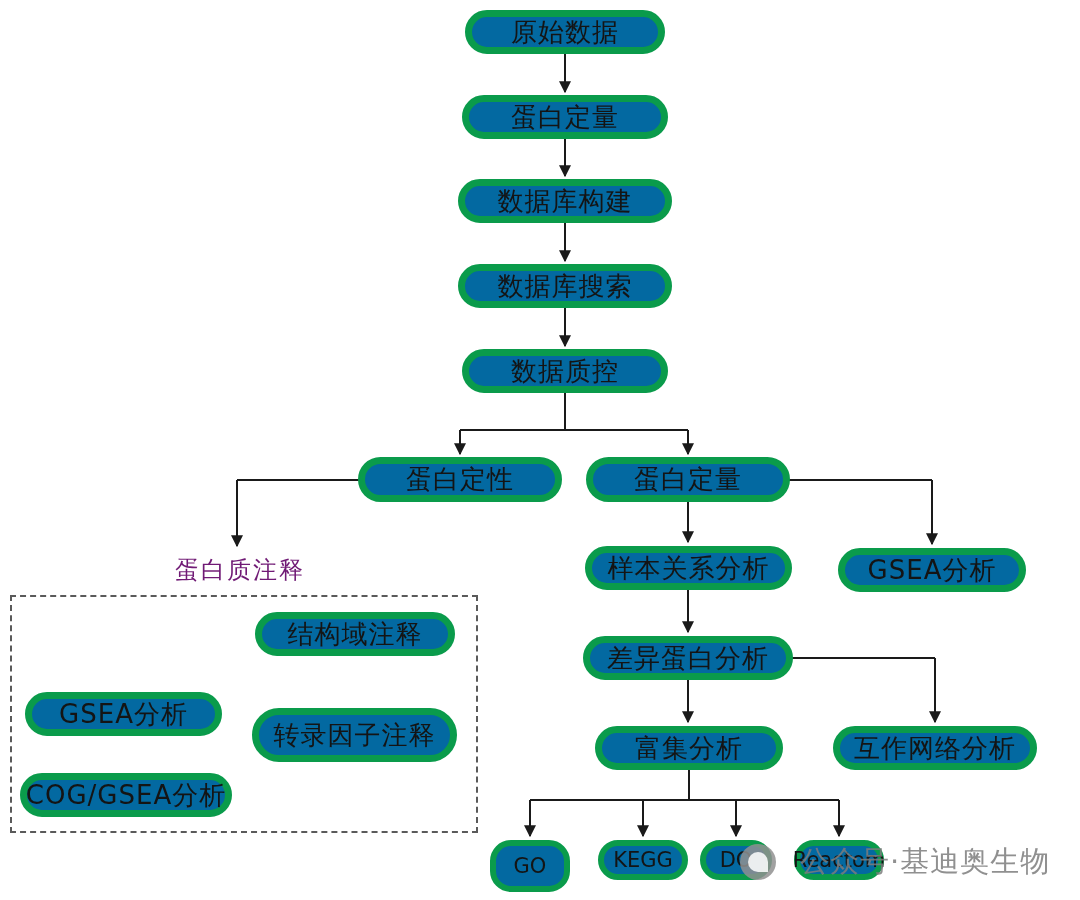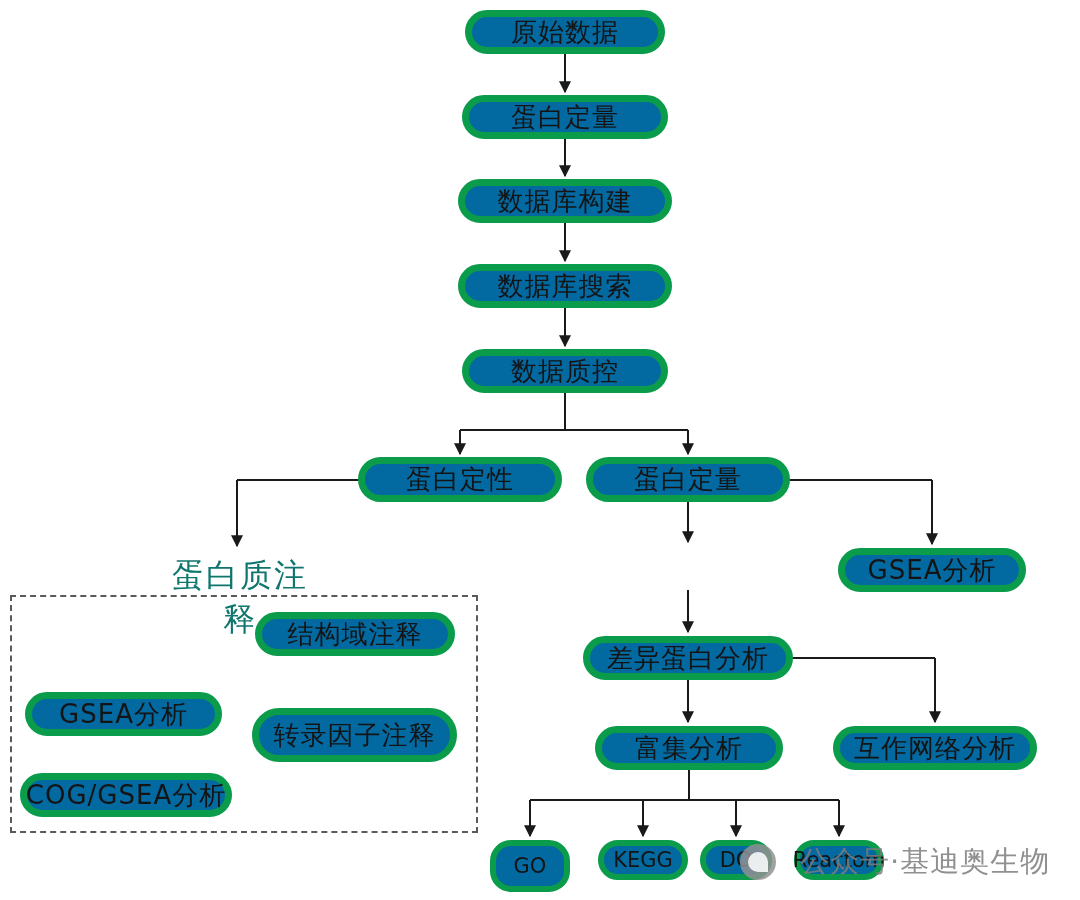--- a/index.html
+++ b/index.html
@@ -11,21 +11,21 @@
     position:absolute; z-index:2;
     background:#0369a1;
     border:7px solid #0a9b4b;
     border-radius:28px;
     display:flex; align-items:center; justify-content:center;
     font-size:26px; font-weight:400; color:#141414;
     white-space:nowrap; letter-spacing:1px;
   }
   .node.small { border-width:6px; border-radius:21px; font-size:21px; letter-spacing:0; }
   .group-box { position:absolute; z-index:0; border:2px dashed #5a5a5a; background:transparent; }
-  .group-label { position:absolute; z-index:2; font-size:32px; color:#0f766e; text-align:center; letter-spacing:2px; }
+  .group-label { position:absolute; z-index:2; font-size:24px; color:#701a75; text-align:center; letter-spacing:2px; }
   .watermark {
     position:absolute; z-index:6;
     display:flex; align-items:center; gap:24px;
     color:rgba(125,125,125,0.85); font-size:29px; letter-spacing:1px;
   }
   .watermark .logo {
     width:36px; height:36px; border-radius:50%;
     background:rgba(145,145,145,0.85); position:relative; flex:0 0 auto;
   }
   .watermark .logo::after {
@@ -79,20 +79,21 @@
   <div class="node" style="left:462px; top:349px; width:206px; height:44px;">数据质控</div>
 
   <div class="node" style="left:358px; top:457px; width:204px; height:45px;">蛋白定性</div>
   <div class="node" style="left:586px; top:457px; width:204px; height:45px;">蛋白定量</div>
 
   <div class="node" style="left:255px; top:612px; width:200px; height:44px;">结构域注释</div>
   <div class="node" style="left:25px;  top:692px; width:197px; height:44px;">GSEA分析</div>
   <div class="node" style="left:252px; top:708px; width:205px; height:54px;">转录因子注释</div>
   <div class="node" style="left:20px;  top:773px; width:212px; height:44px;">COG/GSEA分析</div>
 
+  <div class="node" style="left:585px; top:546px; width:207px; height:44px;">样本关系分析</div>
   <div class="node" style="left:838px; top:548px; width:188px; height:44px;">GSEA分析</div>
   <div class="node" style="left:583px; top:636px; width:210px; height:44px;">差异蛋白分析</div>
   <div class="node" style="left:595px; top:726px; width:188px; height:44px;">富集分析</div>
   <div class="node" style="left:833px; top:726px; width:204px; height:44px;">互作网络分析</div>
 
   <div class="node small" style="left:490px; top:840px; width:80px; height:52px;">GO</div>
   <div class="node small" style="left:598px; top:840px; width:90px; height:40px;">KEGG</div>
   <div class="node small" style="left:700px; top:840px; width:72px; height:40px;">DO</div>
   <div class="node small" style="left:794px; top:840px; width:90px; height:40px;">Reactom</div>
 

